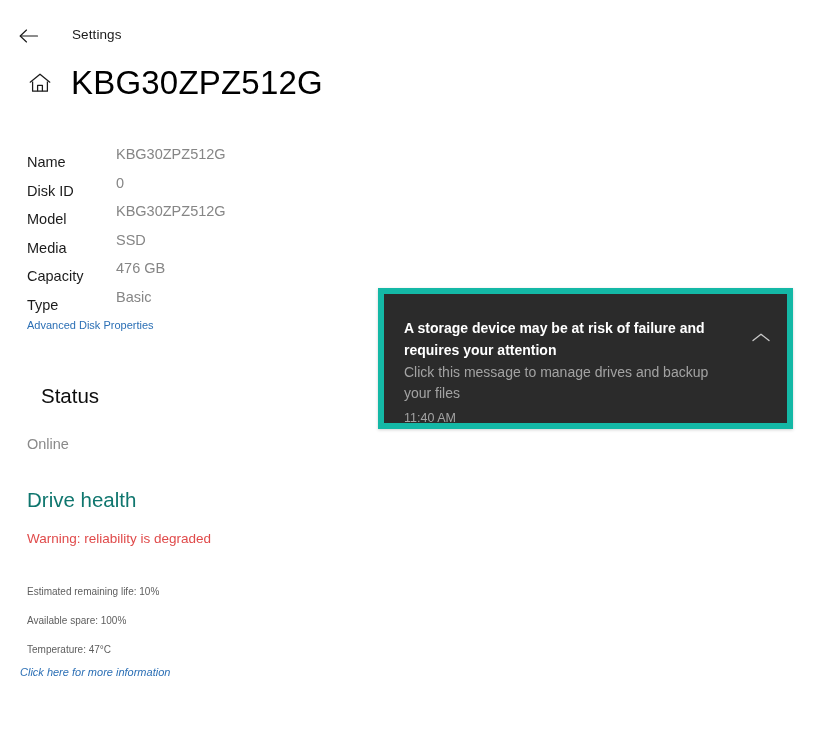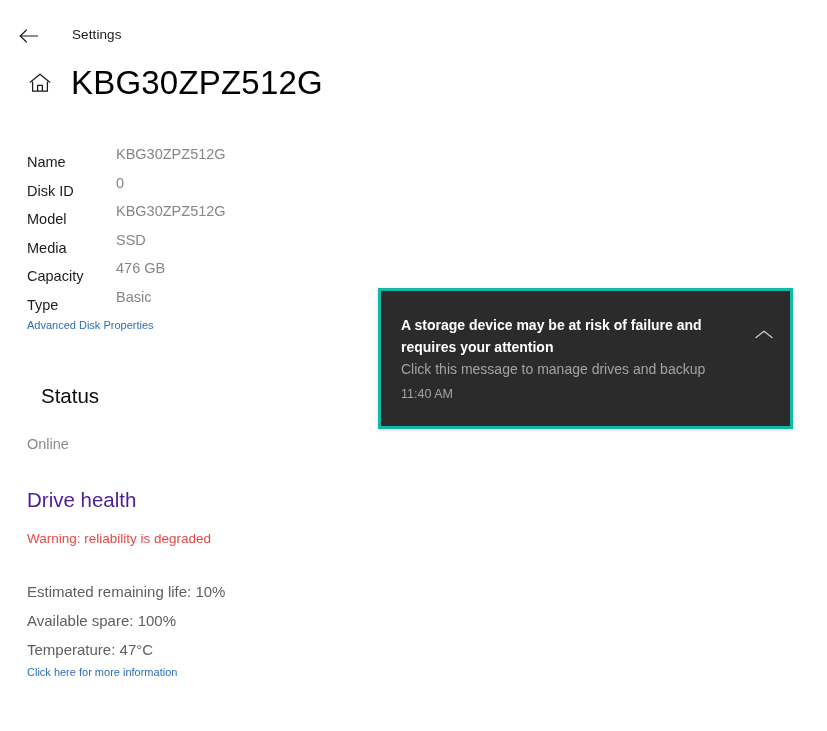--- a/index.html
+++ b/index.html
@@ -150,63 +150,64 @@
   }
 
   
   .section-health-title {
     position: absolute;
     left: 27px;
     top: 486px;
     font-size: 20.5px;
     font-weight: 400;
     line-height: 28px;
-    color: #4c1d95;
+    color: #0f766e;
   }
   .warning-block {
     position: absolute;
     left: 27px;
     top: 529px;
     font-size: 13.5px;
     line-height: 20.5px;
     color: #e04a4a;
   }
   .warning-line { display: block; white-space: nowrap; }
 
   .metrics {
     position: absolute;
     left: 27px;
     top: 577px;
   }
   .metric-line {
-    font-size: 15px;
+    font-size: 10px;
     line-height: 29px;
     color: #5e5e5e;
     white-space: nowrap;
   }
   .info-link-wrap {
     position: absolute;
-    left: 27px;
+    left: 20px;
     top: 662px;
+    font-style: italic;
   }
   .backup-link-wrap {
     position: absolute;
     left: 27px;
     top: 738px;
   }
 
   
   .toast {
     position: absolute;
     left: 378px;
     top: 288px;
     width: 415px;
     height: 141px;
     background: #2b2b2b;
-    border: 3px solid #14b8a6;
+    border: 6px solid #14b8a6;
     box-sizing: border-box;
     box-shadow: 0 1px 3px rgba(0,0,0,0.18);
   }
   .toast-body {
     position: absolute;
     left: 20px;
     top: 24px;
     width: 348px;
   }
   .toast-title {
@@ -324,20 +325,21 @@
 
 <div class="backup-link-wrap">
   <a class="link" href="#">Back up now</a>
 </div>
 
 <div class="toast">
   <div class="toast-body">
     <div class="toast-title">A storage device may be at risk of failure and</div>
     <div class="toast-title">requires your attention</div>
     <div class="toast-text">Click this message to manage drives and backup</div>
+    <div class="toast-text">your files</div>
     <div class="toast-time">11:40 AM</div>
   </div>
   <button class="toast-collapse">
     <span>
       <svg width="22" height="14" viewBox="0 0 22 14" fill="none">
         <path d="M3 9.6 L11 3.2 L19 9.6" stroke="#c9c9c9" stroke-width="1.3" fill="none" stroke-linecap="round" stroke-linejoin="round"></path>
       </svg>
     </span>
   </button>
 </div>

